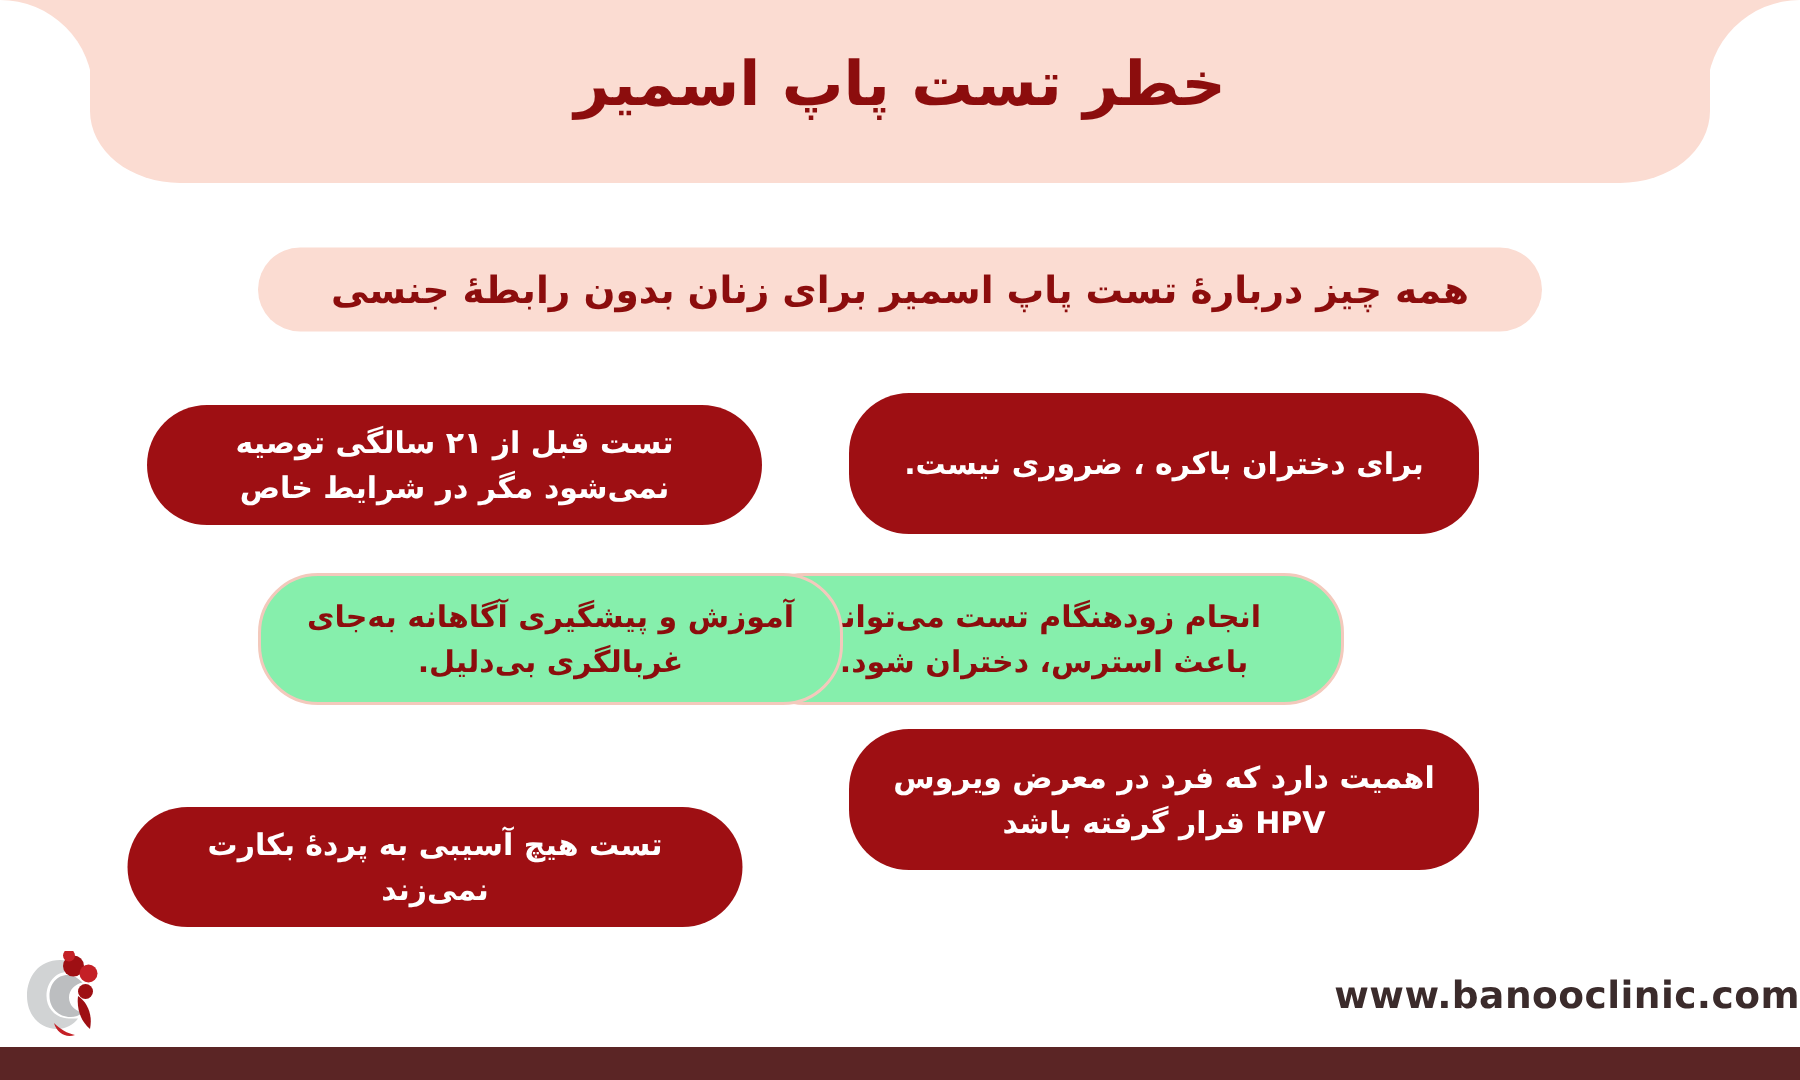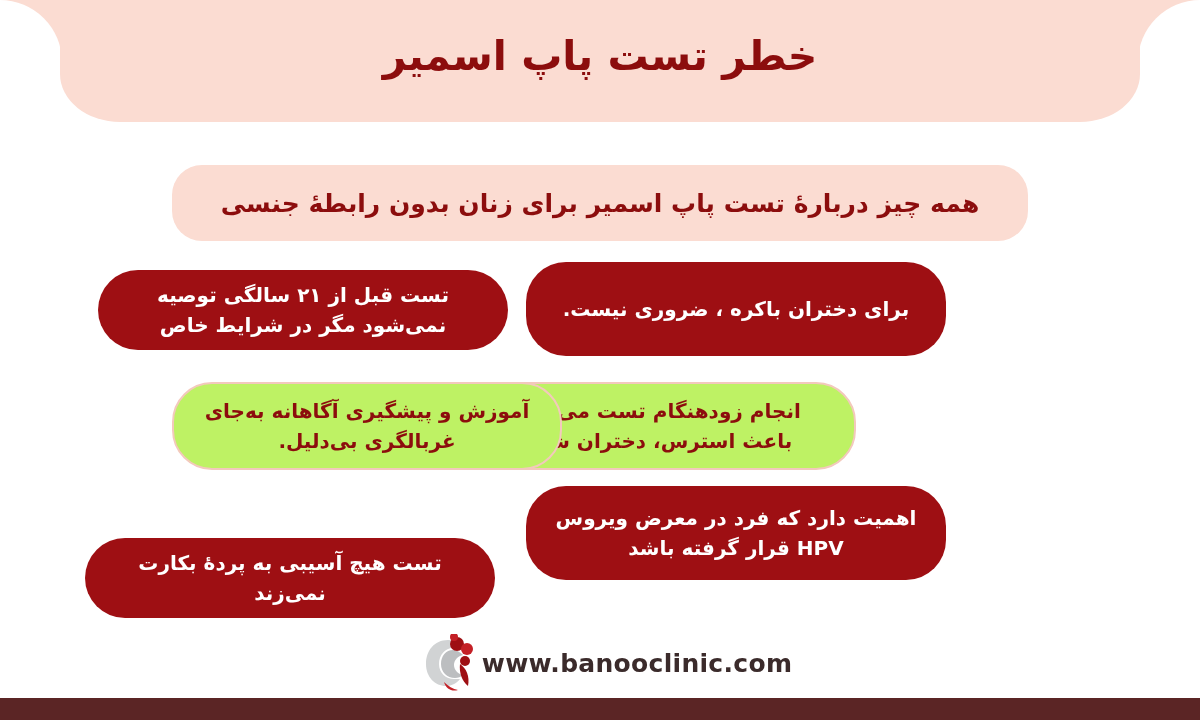--- a/index.html
+++ b/index.html
@@ -75,21 +75,21 @@
     letter-spacing: 0px;
     direction: rtl;
   }
 
   
   .subtitle-pill {
     position: absolute;
     top: 165px;
     left: 172px;
     width: 856px;
-    height: 76px;
+    height: 56px;
     background: #fbdcd2;
     border-radius: 30px;
     display: flex;
     align-items: center;
     justify-content: center;
     text-align: center;
     font-size: 25px;
     font-weight: bold;
     color: #8c0d0d;
     direction: rtl;
@@ -97,20 +97,21 @@
     padding: 0 24px;
   }
 
   
   .cards {
     position: absolute;
     top: 262px;
     left: 0;
     width: 1016px;
     height: 340px;
+    padding-left: 40px;
   }
   .card {
     position: absolute;
     box-sizing: border-box;
     display: flex;
     align-items: center;
     justify-content: center;
     text-align: center;
     direction: rtl;
     border-radius: 40px;
@@ -118,21 +119,21 @@
     font-weight: bold;
     line-height: 1.5;
     padding: 8px 26px;
   }
   .card.filled {
     background: #9e0f13;
     color: #ffffff;
     border: none;
   }
   .card.outlined {
-    background: #bef264;
+    background: #86efac;
     color: #8c0d0d;
     border: 2px solid #f3c9bc;
   }
 
   
   .card-r1-right { top: 0px;   right: 70px; width: 420px; height: 94px; }
   .card-r1-left  { top: 8px;   left: 98px;  width: 410px; height: 80px; }
   
   .card-r2-right { top: 120px; right: 160px; width: 400px; height: 88px; }
   .card-r2-left  { top: 120px; left: 172px;  width: 390px; height: 88px; }
@@ -142,21 +143,21 @@
 
   
   .footer {
     position: absolute;
     bottom: 26px;
     left: 0;
     width: 1200px;
     height: 62px;
     display: flex;
     align-items: center;
-    justify-content: center;
+    justify-content: space-between;
     direction: ltr;
   }
   .footer-logo {
     width: 74px;
     height: 58px;
     position: relative;
     flex: 0 0 auto;
   }
   .footer-url {
     font-size: 25px;

